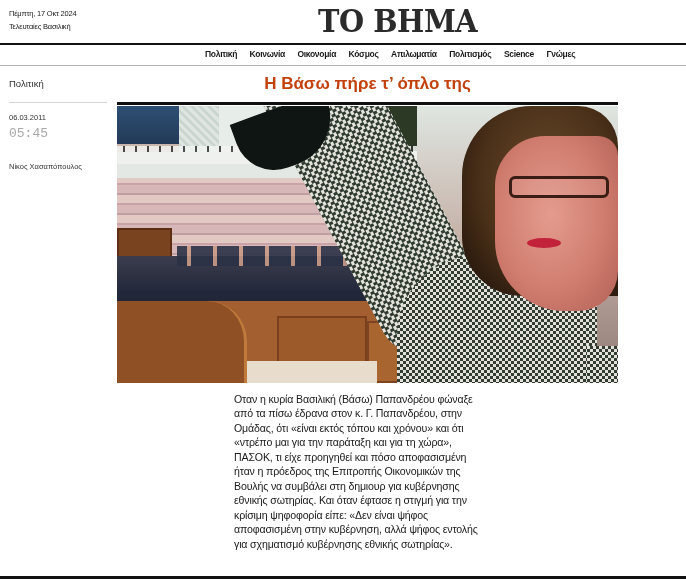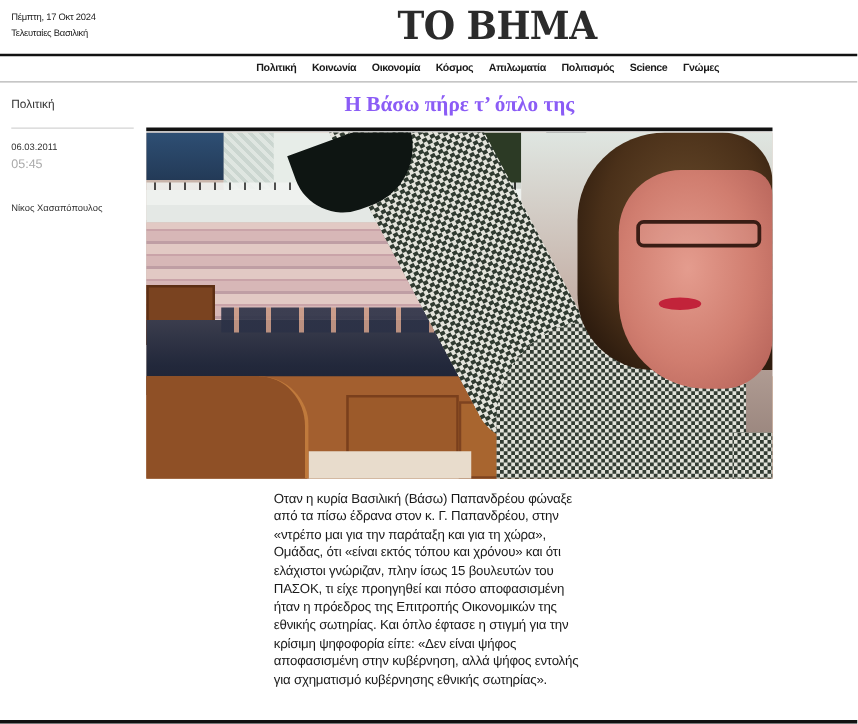--- a/index.html
+++ b/index.html
@@ -14,24 +14,24 @@
 
   .nav { position: absolute; left: 0; top: 45px; width: 686px; height: 20px; display: flex; justify-content: flex-start; }
   .nav-inner { position: absolute; left: 205px; top: 4px; display: flex; gap: 0; }
   .nav-item { font-size: 8.5px; font-weight: bold; color: #1a1a1a; margin-right: 12.5px; cursor: pointer; letter-spacing: -0.3px; white-space: nowrap; }
   .rule-nav { position: absolute; left: 0; top: 65px; width: 686px; height: 1px; background: #b4b4b4; }
 
   .side { position: absolute; left: 9px; top: 78px; width: 98px; }
   .side-cat { font-size: 9.5px; color: #333; cursor: pointer; }
   .side-rule { position: absolute; left: 0; top: 24px; width: 98px; height: 1px; background: #d4d4d4; }
   .side-date { position: absolute; left: 0; top: 35px; font-size: 7.5px; color: #333; }
-  .side-time { position: absolute; left: 0; top: 48px; font-size: 10px; color: #a9a9a9; }
+  .side-time { position: absolute; left: 0; top: 48px; font-size: 13px; color: #a9a9a9; font-family: Liberation Mono, monospace; }
   .side-author { position: absolute; left: 0; top: 84px; font-size: 7.5px; color: #333; cursor: pointer; white-space: nowrap; }
 
-  .headline { position: absolute; left: 117px; top: 74px; width: 501px; text-align: center; font-family: Liberation Serif, serif; font-weight: bold; font-size: 17px; color: #8b5cf6; }
+  .headline { position: absolute; left: 117px; top: 74px; width: 501px; text-align: center; font-family: Liberation Sans, sans-serif; font-weight: bold; font-size: 17px; color: #c2410c; }
   .rule-head { position: absolute; left: 117px; top: 102px; width: 501px; height: 3px; background: #111; }
 
   .photo { position: absolute; left: 117px; top: 106px; width: 501px; height: 277px; overflow: hidden; background: #c9b5ab; }
   .photo > div { position: absolute; }
   .p-gallery { left: 0; top: 0; width: 62px; height: 38px; background: linear-gradient(180deg, #2e4f74 0%, #233a57 100%); }
   .p-wall-top { left: 62px; top: 0; width: 439px; height: 52px; background: #e7ede8; }
   .p-pillar1 { left: 62px; top: 0; width: 40px; height: 45px; background: repeating-linear-gradient(45deg, #dfe6e1 0 3px, #cbd6d0 3px 6px); }
   .p-dark1 { left: 190px; top: 0; width: 30px; height: 40px; background: #1d3040; }
   .p-dark2 { left: 250px; top: 0; width: 50px; height: 45px; background: #2c3a25; }
   .p-dark3 { left: 320px; top: 0; width: 32px; height: 38px; background: #1b2433; }
@@ -51,21 +51,21 @@
   .p-glove { left: 120px; top: 0; width: 100px; height: 60px; background: #0e1512; border-radius: 0 0 50px 40px; transform: rotate(-20deg); }
   .p-bg-right { left: 300px; top: 0; width: 201px; height: 277px; background: linear-gradient(180deg, #dfe6e1 0%, #c7b4ab 45%, #8f7a72 100%); }
   .p-jacket { left: 280px; top: 150px; width: 200px; height: 140px; background: repeating-conic-gradient(#333c33 0 25%, #e2e2da 0 50%) 0 0 / 6px 6px; border-top-left-radius: 80px; }
   .p-hair { left: 345px; top: 0; width: 156px; height: 190px; background: radial-gradient(ellipse at 55% 40%, #6a4c2c 0%, #4a3019 55%, #2f1d0f 80%); border-radius: 70px 40px 0 60px; }
   .p-face { left: 378px; top: 30px; width: 123px; height: 175px; background: radial-gradient(ellipse at 45% 45%, #e49c8e 0%, #d07d6f 55%, #b25f56 100%); border-radius: 50px 20px 40px 70px; }
   .p-glasses { left: 392px; top: 70px; width: 100px; height: 22px; border: 3px solid #3a1d15; border-radius: 6px; background: rgba(255,255,255,0.08); }
   .p-lips { left: 410px; top: 132px; width: 34px; height: 10px; background: #c2233a; border-radius: 50%; }
   .p-jacket2 { left: 470px; top: 240px; width: 31px; height: 37px; background: repeating-conic-gradient(#333c33 0 25%, #e2e2da 0 50%) 0 0 / 6px 6px; }
 
   .body-text { position: absolute; left: 219px; top: 392px; width: 290px; font-family: "Liberation Sans", sans-serif; font-size: 10.6px; line-height: 14.45px; color: #1a1a1a; letter-spacing: -0.15px; }
-  .body-text span { display: block; white-space: nowrap; }
+  .body-text span { display: block; white-space: nowrap; margin-left: 15px; }
   .rule-bottom { position: absolute; left: 0; top: 576px; width: 686px; height: 3px; background: #111; }
 </style>
 </head>
 <body>
 
 <div class="topbar">
   <div class="date">Πέμπτη, 17 Οκτ 2024</div>
   <div class="latest">Τελευταίες Βασιλική</div>
   <div class="logo">ΤΟ ΒΗΜΑ</div>
 </div>
@@ -122,24 +122,24 @@
   <div class="p-hair"></div>
   <div class="p-face"></div>
   <div class="p-glasses"></div>
   <div class="p-lips"></div>
   <div class="p-jacket2"></div>
 </div>
 
 <div class="body-text">
   <span>Οταν η κυρία Βασιλική (Βάσω) Παπανδρέου φώναξε</span>
   <span>από τα πίσω έδρανα στον κ. Γ. Παπανδρέου, στην</span>
+  <span>Ομάδας, ότι «είναι εκτός τόπου και χρόνου» και ότι</span>
   <span>«ντρέπο μαι για την παράταξη και για τη χώρα»,</span>
-  <span>Ομάδας, ότι «είναι εκτός τόπου και χρόνου» και ότι</span>
-  <span>ελάχιστοι γνώριζαν, πλην ίσως 15 βουλευτών του</span>
   <span>ΠΑΣΟΚ, τι είχε προηγηθεί και πόσο αποφασισμένη</span>
   <span>ήταν η πρόεδρος της Επιτροπής Οικονομικών της</span>
-  <span>εθνικής σωτηρίας. Και όπλο έφτασε η στιγμή για την</span>
+  <span>Βουλής να συμβάλει στη δημιουρ για κυβέρνησης</span>
+  <span>εθνικής σωτηρίας. Και όταν έφτασε η στιγμή για την</span>
   <span>κρίσιμη ψηφοφορία είπε: «Δεν είναι ψήφος</span>
   <span>αποφασισμένη στην κυβέρνηση, αλλά ψήφος εντολής</span>
   <span>για σχηματισμό κυβέρνησης εθνικής σωτηρίας».</span>
 </div>
 
 <div class="rule-bottom"></div>
 
 </body></html>

